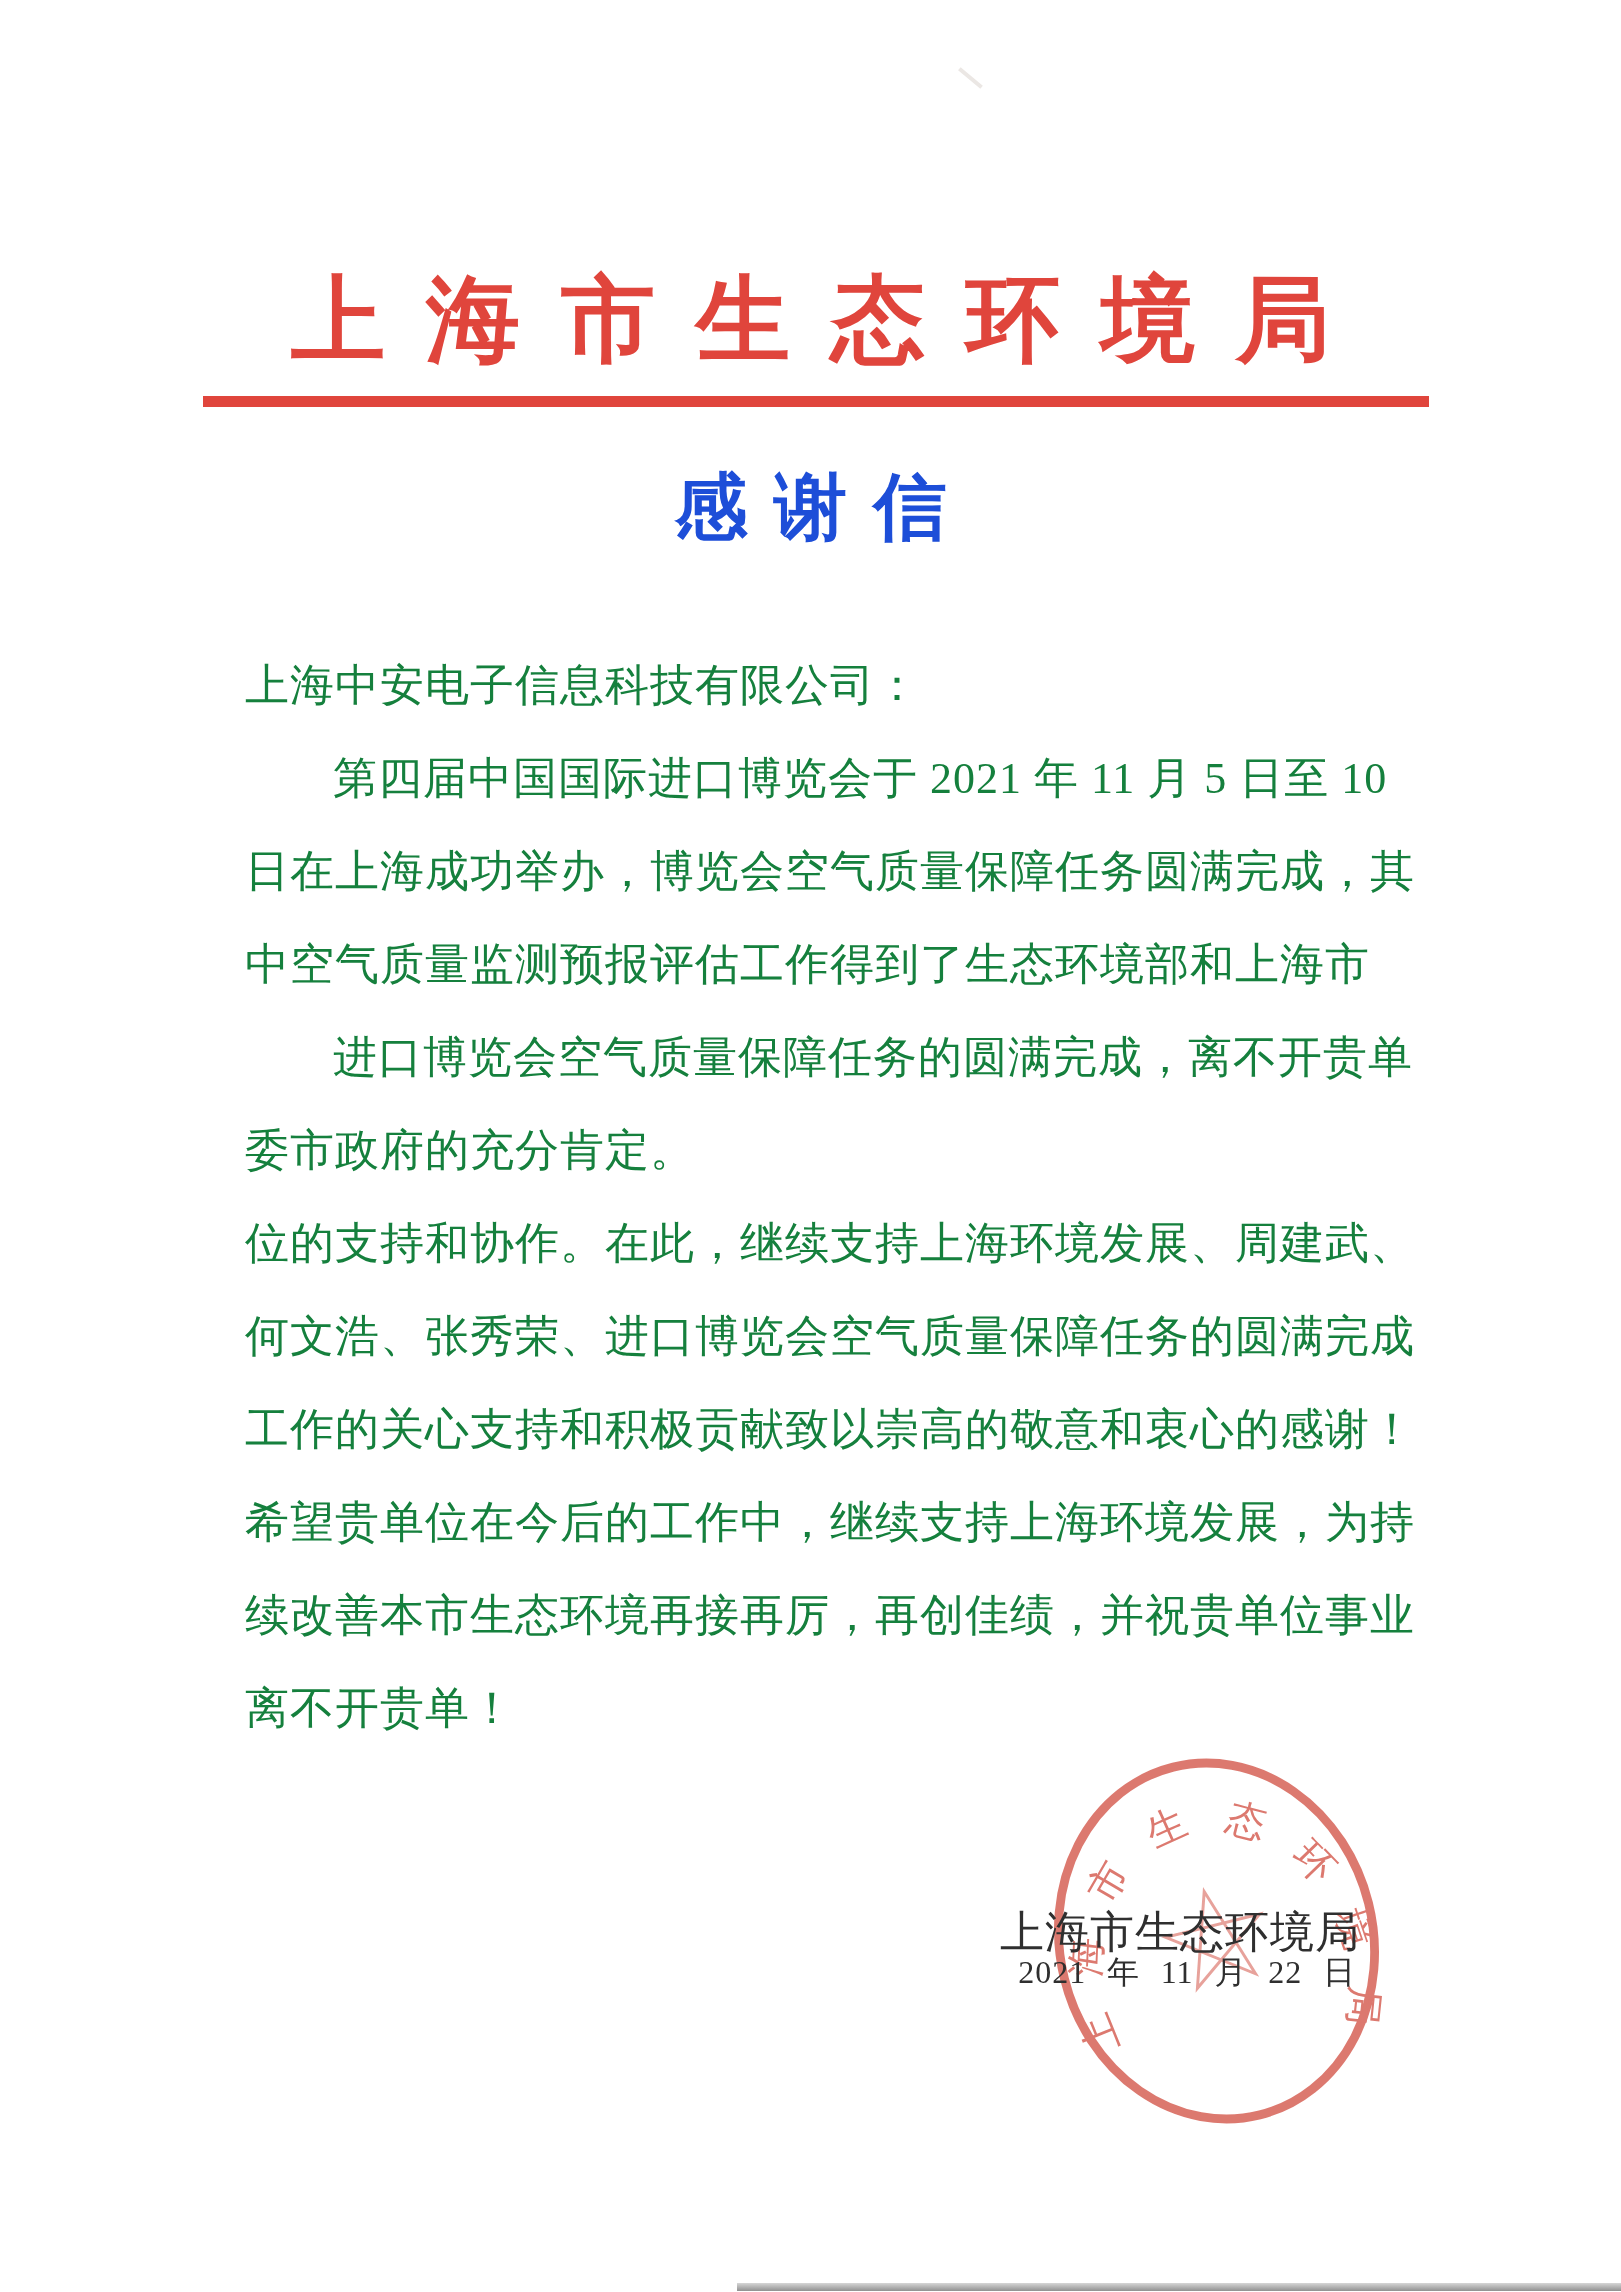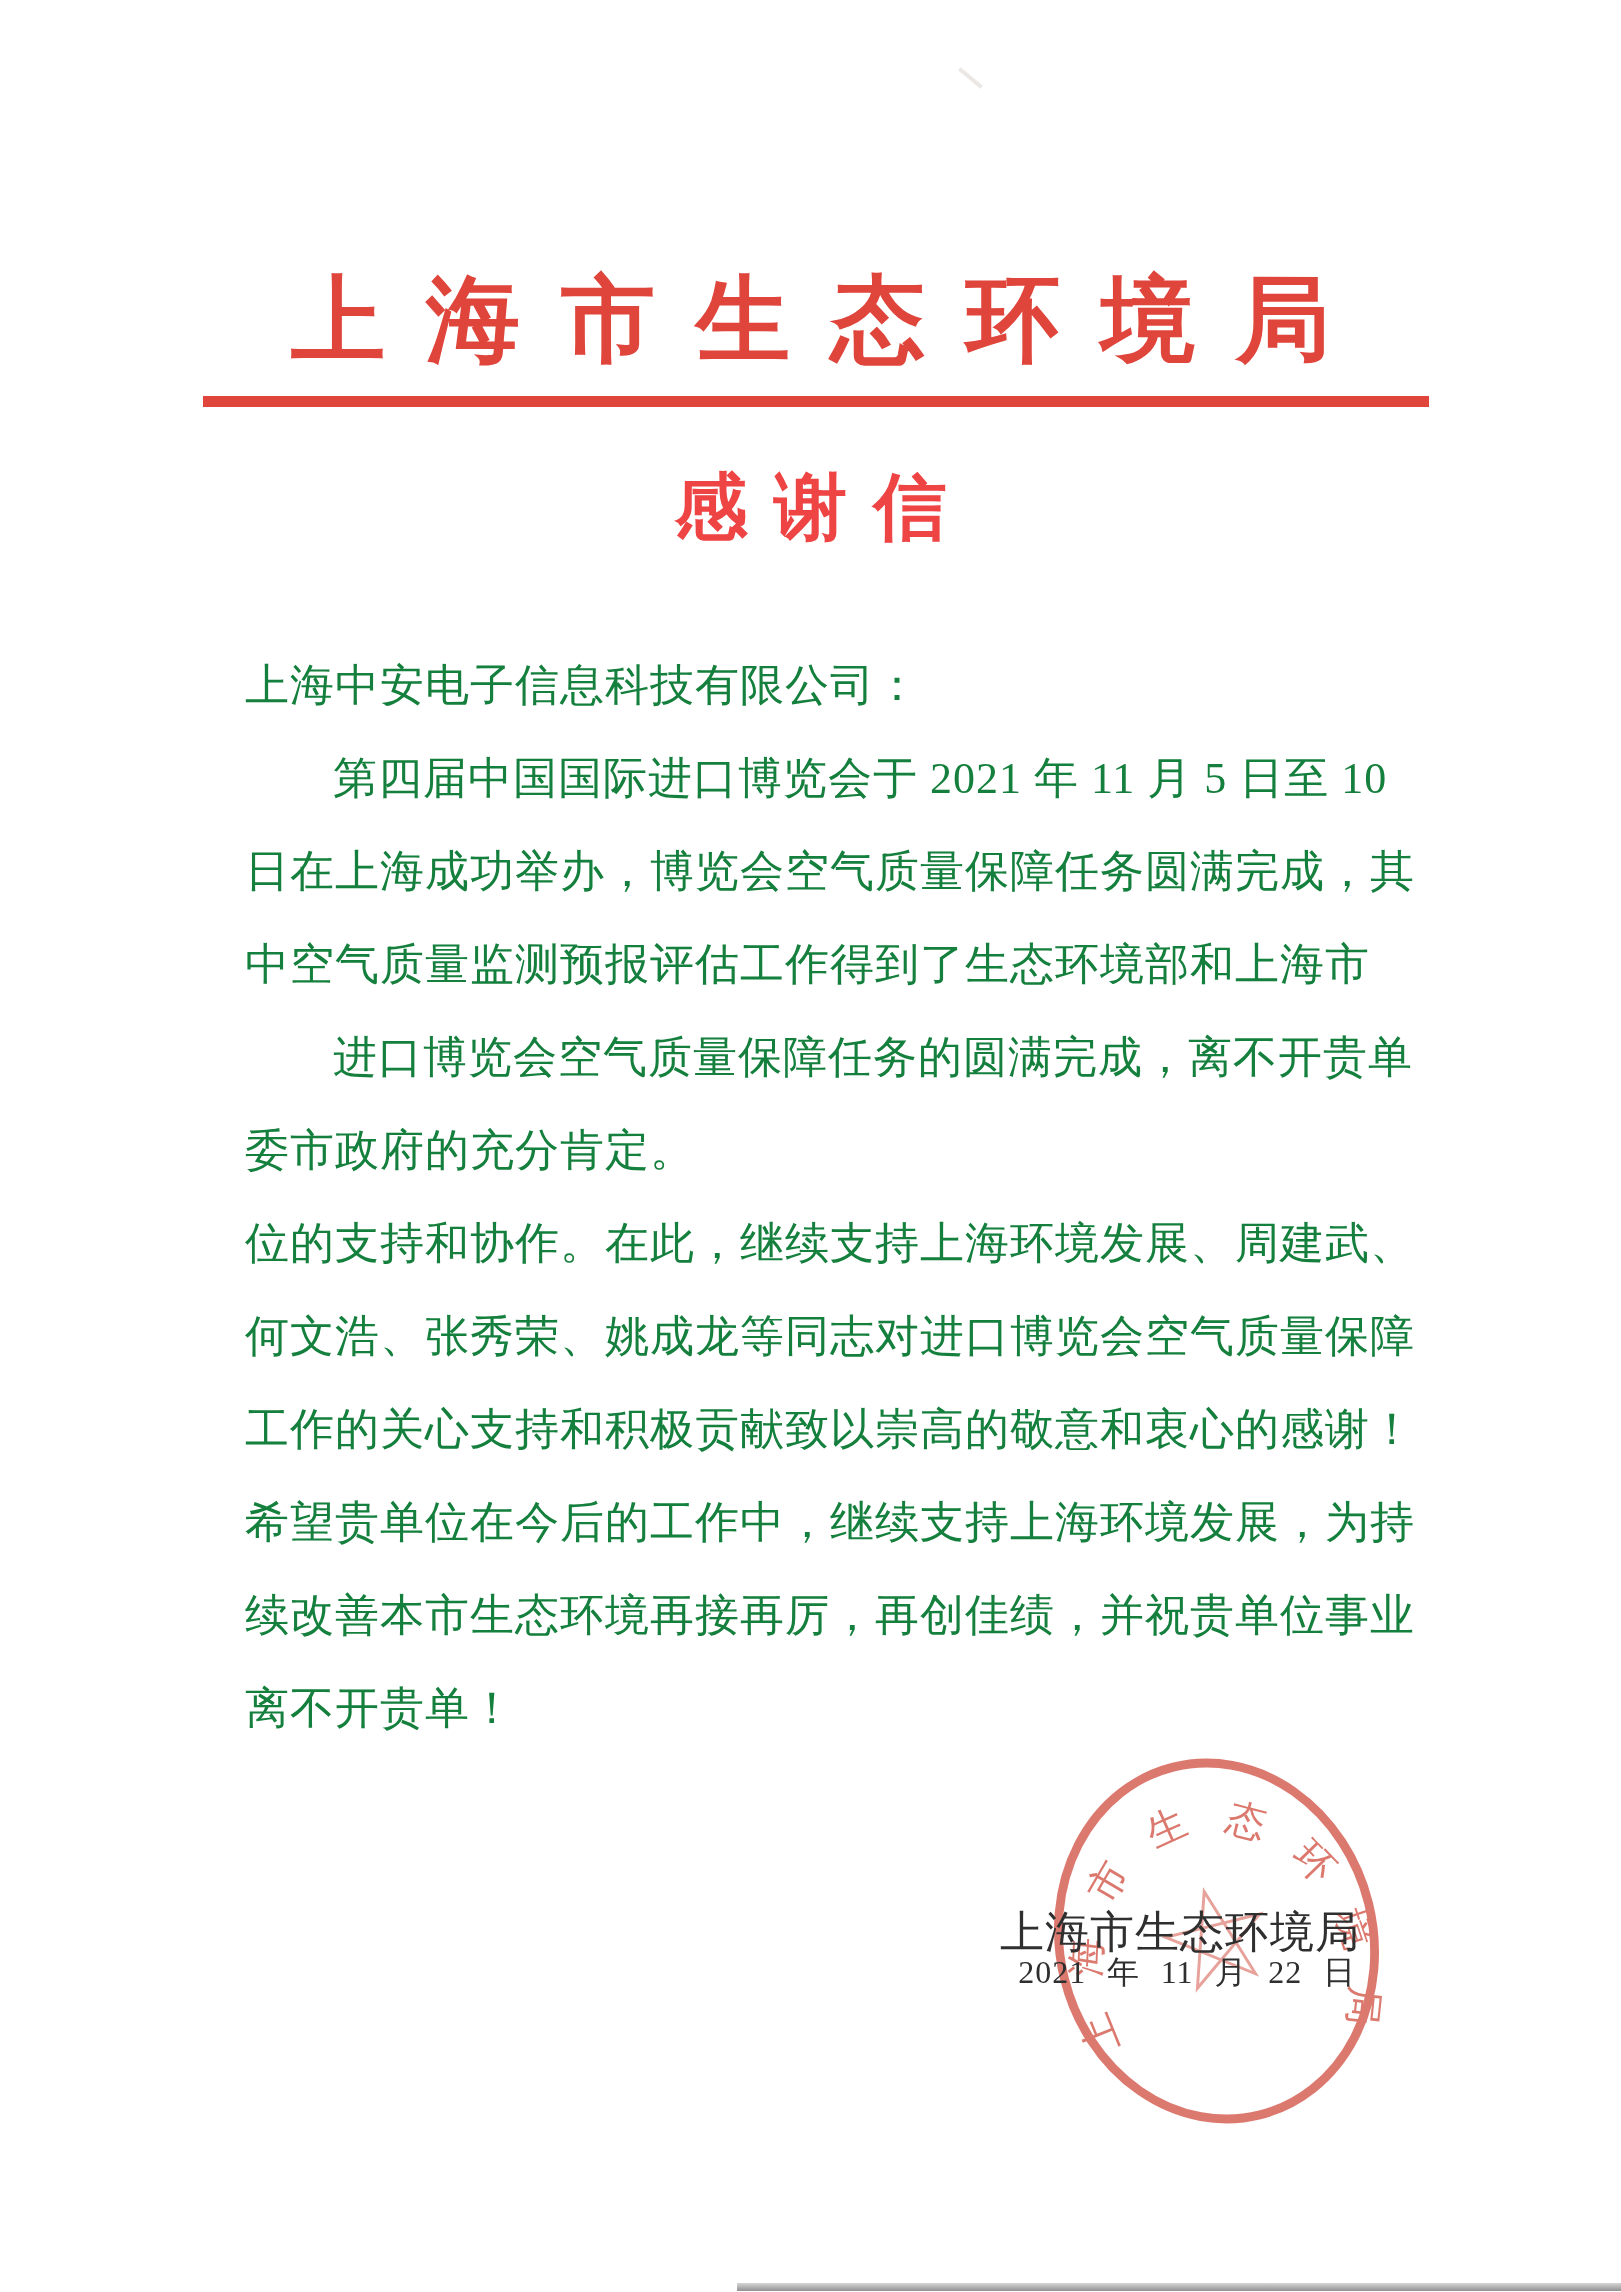--- a/index.html
+++ b/index.html
@@ -32,21 +32,21 @@
     background: #e0453c;
   }
 
   
   .letter-title {
     position: absolute;
     top: 459px; left: 0; width: 100%;
     text-align: center;
     font-size: 73px;
     font-weight: bold;
-    color: #ef4444;
+    color: #1d4ed8;
     letter-spacing: 26.5px;
     padding-left: 26.5px;
     box-sizing: border-box;
     font-family: Liberation Mono, monospace;
   }
 
   
   .body-text {
     position: absolute;
     top: 639px; left: 245px;
@@ -121,21 +121,21 @@
   <div class="letter-title">感谢信</div>
 
   <div class="body-text">
     <div class="line">上海中安电子信息科技有限公司：</div>
     <div class="line indent">第四届中国国际进口博览会于 2021 年 11 月 5 日至 10</div>
     <div class="line">日在上海成功举办，博览会空气质量保障任务圆满完成，其</div>
     <div class="line">中空气质量监测预报评估工作得到了生态环境部和上海市</div>
     <div class="line indent">进口博览会空气质量保障任务的圆满完成，离不开贵单</div>
     <div class="line">委市政府的充分肯定。</div>
     <div class="line">位的支持和协作。在此，继续支持上海环境发展、周建武、</div>
-    <div class="line">何文浩、张秀荣、姚成龙等同志对进口博览会空气质量保障</div>
+    <div class="line">何文浩、张秀荣、进口博览会空气质量保障任务的圆满完成</div>
     <div class="line">工作的关心支持和积极贡献致以崇高的敬意和衷心的感谢！</div>
     <div class="line">希望贵单位在今后的工作中，继续支持上海环境发展，为持</div>
     <div class="line">续改善本市生态环境再接再厉，再创佳绩，并祝贵单位事业</div>
     <div class="line">离不开贵单！</div>
   </div>
 
   <div class="signature">上海市生态环境局</div>
 
   <div class="date">2021 年 11 月 22 日</div>
 

